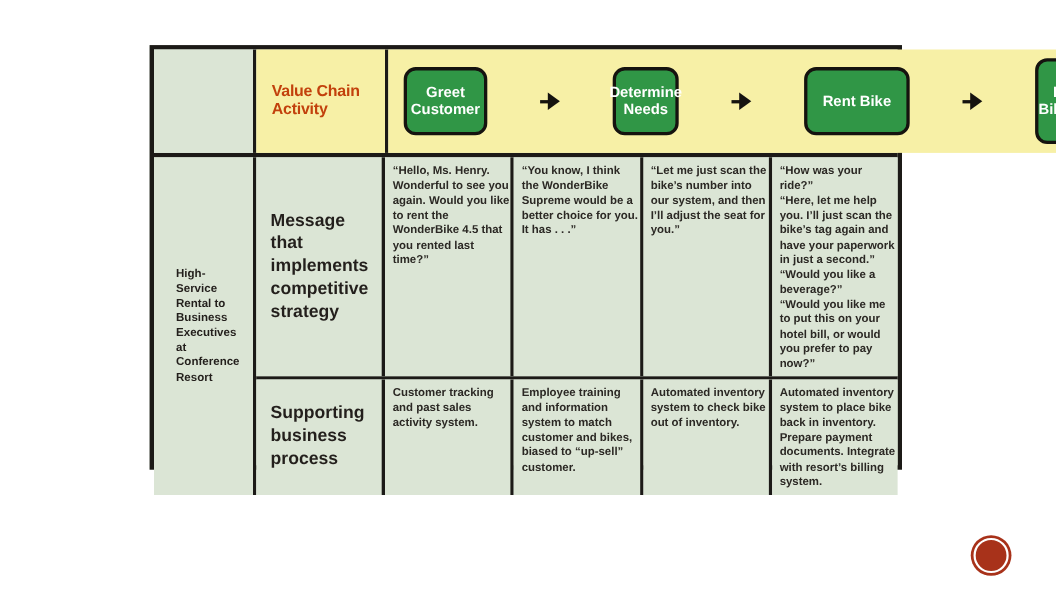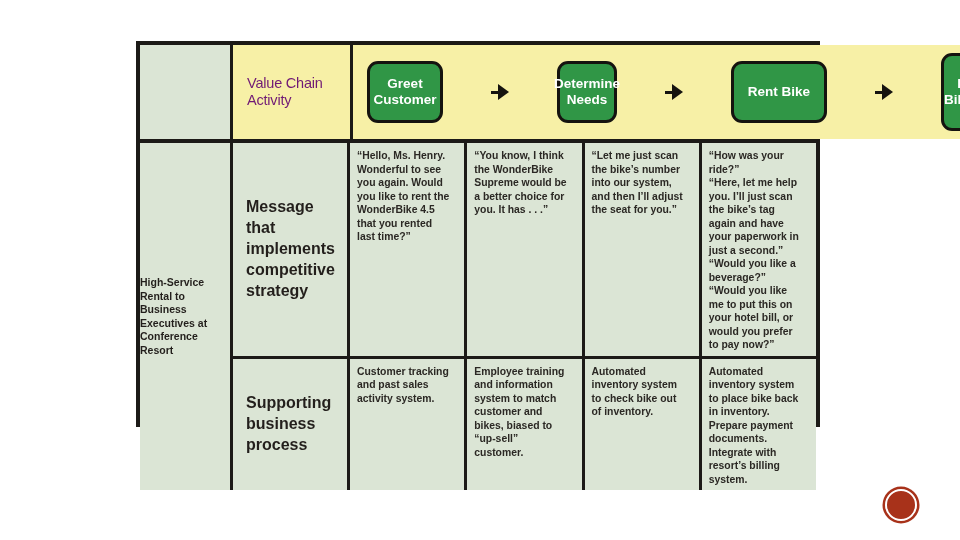--- a/index.html
+++ b/index.html
@@ -47,22 +47,22 @@
     flex: 0 0 120px;
     background: #f7f0a6;
     border-right: 3px solid #1c1a17;
     box-sizing: border-box;
     display: flex;
     align-items: center;
     padding-left: 14px;
   }
   .hdr-title span {
     font-size: 14.5px;
-    font-weight: normal;
-    color: #701a75;
+    font-weight: bold;
+    color: #c2410c;
     line-height: 1.18;
     letter-spacing: -0.2px;
   }
   .hdr-flow {
     flex: 1 1 auto;
     background: #f7f0a6;
     display: flex;
     align-items: center;
     box-sizing: border-box;
     padding: 0 4px 0 2px;
@@ -115,21 +115,21 @@
     flex: 1 1 auto;
     display: flex;
   }
   .scenario-cell {
     flex: 0 0 93px;
     background: #dbe5d5;
     border-right: 3px solid #1c1a17;
     box-sizing: border-box;
     display: flex;
     align-items: center;
-    padding: 0 6px 0 0;
+    padding: 0 6px 0 20px;
   }
   .scenario-cell span {
     font-size: 10.5px;
     font-weight: bold;
     color: #231f1c;
     line-height: 1.28;
   }
   .rows-area {
     flex: 1 1 auto;
     display: flex;
@@ -163,21 +163,21 @@
   }
   .cells {
     flex: 1 1 auto;
     display: flex;
   }
   .cell {
     flex: 1 1 0;
     background: #dbe5d5;
     border-right: 3px solid #1c1a17;
     box-sizing: border-box;
-    padding: 6px 13px 4px 7px;
+    padding: 6px 0 4px 7px;
     overflow: hidden;
   }
   .cell:last-child { border-right: none; }
   .cell span {
     display: block;
     font-size: 10.4px;
     font-weight: bold;
     color: #2b2824;
     line-height: 1.30;
     white-space: pre-line;

